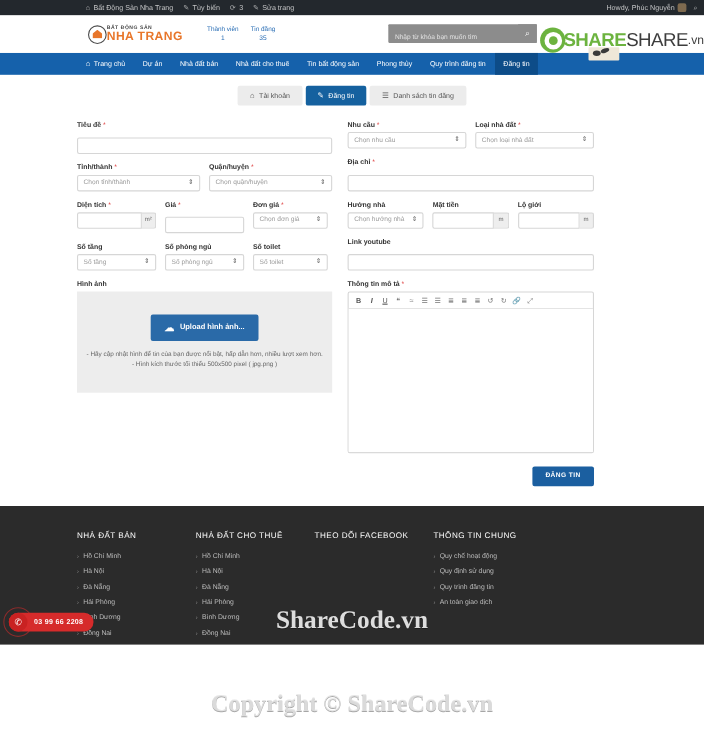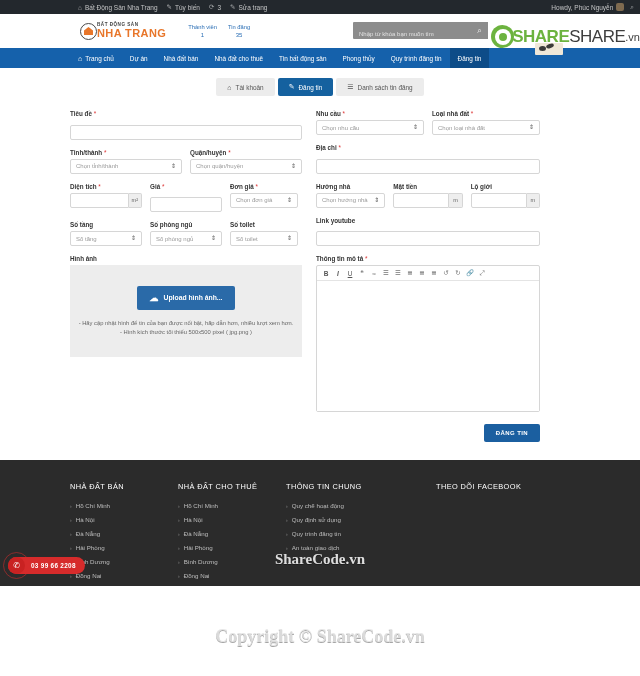--- a/index.html
+++ b/index.html
@@ -139,23 +139,23 @@
     background:#d62b2b; border-radius:11px; height:17px; padding-right:9px; z-index:8;}
   .phone-badge .ring{ position:absolute; left:-5px; top:-5px; width:27px;height:27px;
     border:1px solid rgba(214,43,43,.55); border-radius:50%;}
   .phone-circ{ width:17px;height:17px;border-radius:50%;background:#c92222;
     display:flex;align-items:center;justify-content:center;color:#fff;font-size:8px;}
   .phone-num{ color:#fff; font-size:6.4px; font-weight:bold; margin-left:6px; letter-spacing:.3px;}
 
   
   .wm{ position:absolute; color:rgba(255,255,255,.78); font-weight:bold;
     pointer-events:none; z-index:7; font-family:"Liberation Serif", serif;}
-  .wm-mid{ left:50%; transform:translateX(-50%); top:551px; font-size:15px;
+  .wm-mid{ left:50%; transform:translateX(-50%); top:551px; font-size:23px;
     color:rgba(255,255,255,.85); text-shadow:0 1px 0 rgba(0,0,0,.35);}
-  .wm-bot{ left:50%; transform:translateX(-50%); top:626px; font-size:18px;
+  .wm-bot{ left:50%; transform:translateX(-50%); top:626px; font-size:22px;
     color:rgba(225,225,225,.88); text-shadow:0 1px 0 rgba(0,0,0,.35);}
 </style>
 </head>
 <body>
 
 <div class="adminbar">
   <div class="ab-left">
     <span class="ab-item">
       <span class="ab-ic">⌂</span>
       <span>Bất Động Sản Nha Trang</span>
@@ -516,43 +516,43 @@
         <li>
             <span class="chev">›</span>
             <span>Bình Dương</span>
           </li>
         <li>
             <span class="chev">›</span>
             <span>Đồng Nai</span>
           </li>
       </ul>
     </div>
+    <div class="fcol">
+      <h4>THEO DÕI FACEBOOK</h4>
+    </div>
     <div class="fcol wide">
       <h4>THÔNG TIN CHUNG</h4>
       <ul>
         <li>
             <span class="chev">›</span>
             <span>Quy chế hoạt động</span>
           </li>
         <li>
             <span class="chev">›</span>
             <span>Quy định sử dụng</span>
           </li>
         <li>
             <span class="chev">›</span>
             <span>Quy trình đăng tin</span>
           </li>
         <li>
             <span class="chev">›</span>
             <span>An toàn giao dịch</span>
           </li>
       </ul>
-    </div>
-    <div class="fcol">
-      <h4>THEO DÕI FACEBOOK</h4>
     </div>
   </div>
 
 
   <div class="phone-badge">
     <div class="ring"></div>
     <div class="phone-circ">✆</div>
     <div class="phone-num">03 99 66 2208</div>
   </div>
 </div>

